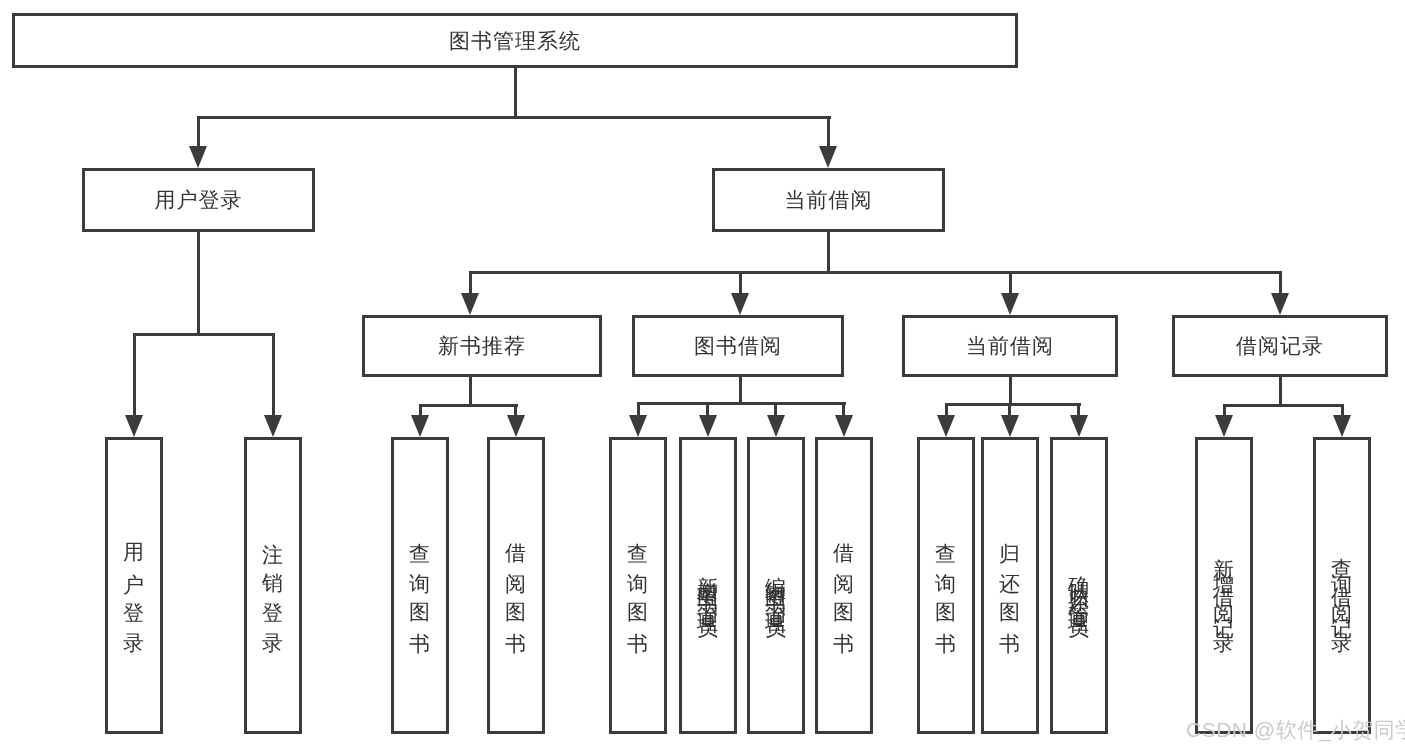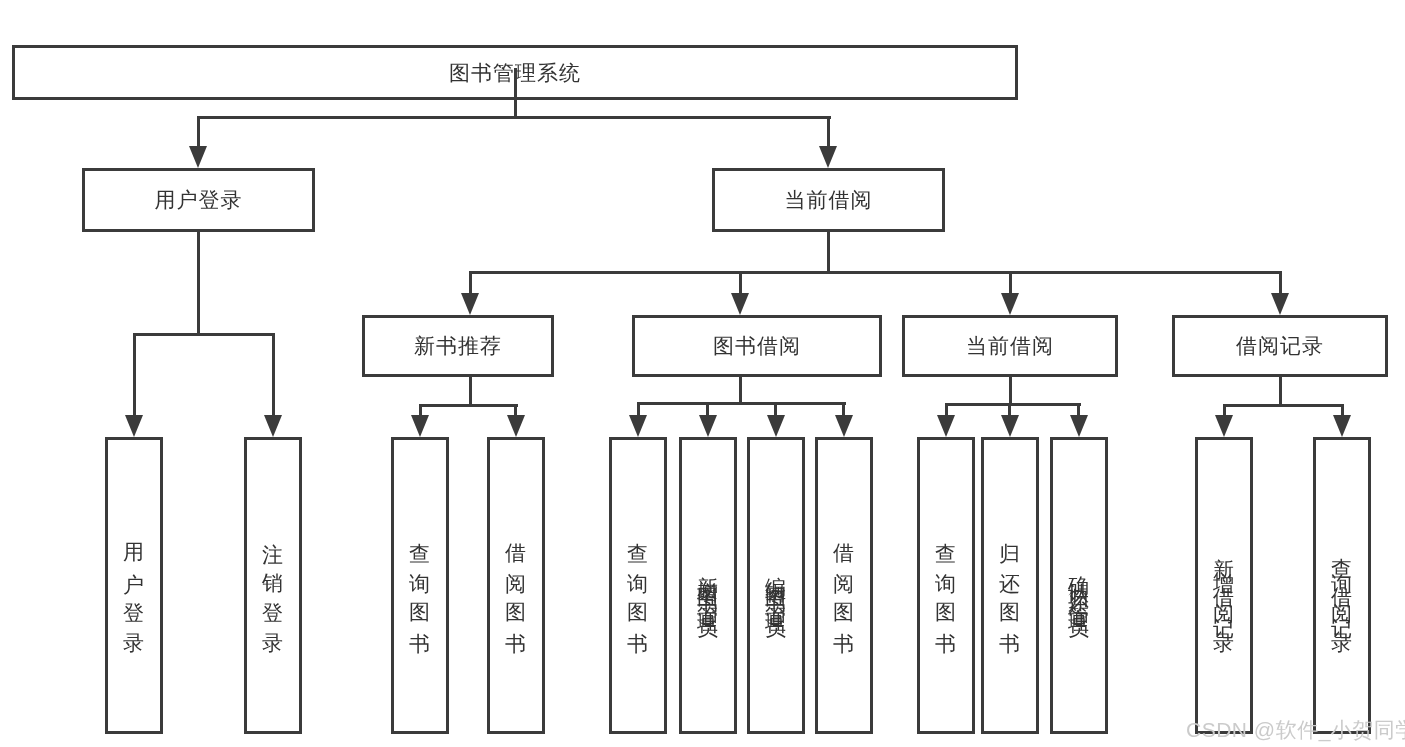--- a/index.html
+++ b/index.html
@@ -28,21 +28,21 @@
   #watermark{
     position:absolute;left:1186px;top:716px;z-index:5;
     color:#cbcbcb;font-size:21px;letter-spacing:0.5px;white-space:nowrap;
   }
 </style>
 </head>
 <body>
 
 <div id="canvas">
 
-  <div class="box" style="left:12px;top:13px;width:1006px;height:55px;margin-top:32px;">图书管理系统</div>
+  <div class="box" style="left:12px;top:13px;width:1006px;height:55px;">图书管理系统</div>
 
   <div class="line" style="left:514px;top:68px;width:3px;height:51px;"></div>
   <div class="line" style="left:197px;top:116px;width:634px;height:3px;"></div>
   <div class="line" style="left:197px;top:116px;width:3px;height:34px;"></div>
   <div class="line" style="left:827px;top:116px;width:3px;height:34px;"></div>
   <div class="arrow" style="left:189px;top:146px;"></div>
   <div class="arrow" style="left:819px;top:146px;"></div>
 
   <div class="box" style="left:82px;top:168px;width:233px;height:64px;">用户登录</div>
   <div class="box" style="left:712px;top:168px;width:233px;height:64px;">当前借阅</div>
@@ -58,22 +58,22 @@
   <div class="line" style="left:469px;top:271px;width:813px;height:3px;"></div>
   <div class="line" style="left:469px;top:271px;width:3px;height:26px;"></div>
   <div class="line" style="left:739px;top:271px;width:3px;height:26px;"></div>
   <div class="line" style="left:1009px;top:271px;width:3px;height:26px;"></div>
   <div class="line" style="left:1279px;top:271px;width:3px;height:26px;"></div>
   <div class="arrow" style="left:461px;top:293px;"></div>
   <div class="arrow" style="left:731px;top:293px;"></div>
   <div class="arrow" style="left:1001px;top:293px;"></div>
   <div class="arrow" style="left:1271px;top:293px;"></div>
 
-  <div class="box" style="left:362px;top:315px;width:192px;height:62px;">新书推荐</div>
-  <div class="box" style="left:632px;top:315px;width:250px;height:62px;">图书借阅</div>
+  <div class="box" style="left:362px;top:315px;width:240px;height:62px;">新书推荐</div>
+  <div class="box" style="left:632px;top:315px;width:212px;height:62px;">图书借阅</div>
   <div class="box" style="left:902px;top:315px;width:216px;height:62px;">当前借阅</div>
   <div class="box" style="left:1172px;top:315px;width:216px;height:62px;">借阅记录</div>
 
   <div class="line" style="left:469px;top:377px;width:3px;height:30px;"></div>
   <div class="line" style="left:419px;top:404px;width:99px;height:3px;"></div>
   <div class="line" style="left:419px;top:404px;width:3px;height:14px;"></div>
   <div class="line" style="left:514px;top:404px;width:3px;height:14px;"></div>
   <div class="arrow" style="left:411px;top:415px;"></div>
   <div class="arrow" style="left:507px;top:415px;"></div>
 

